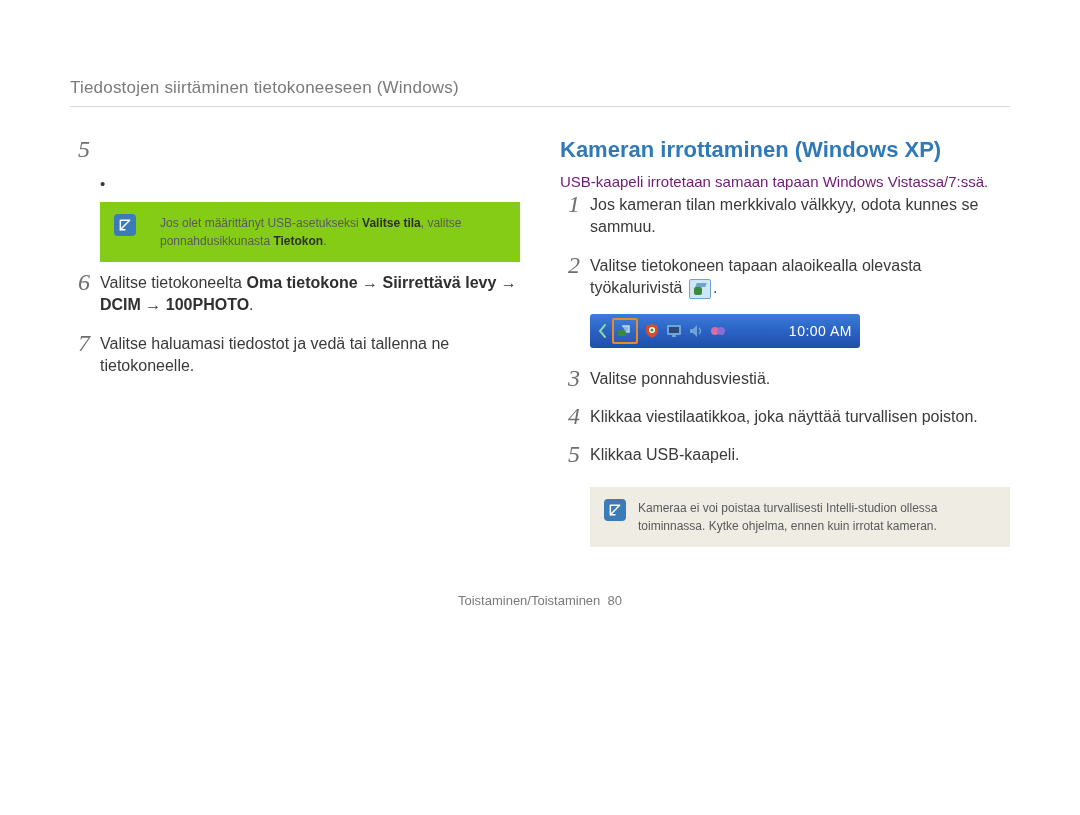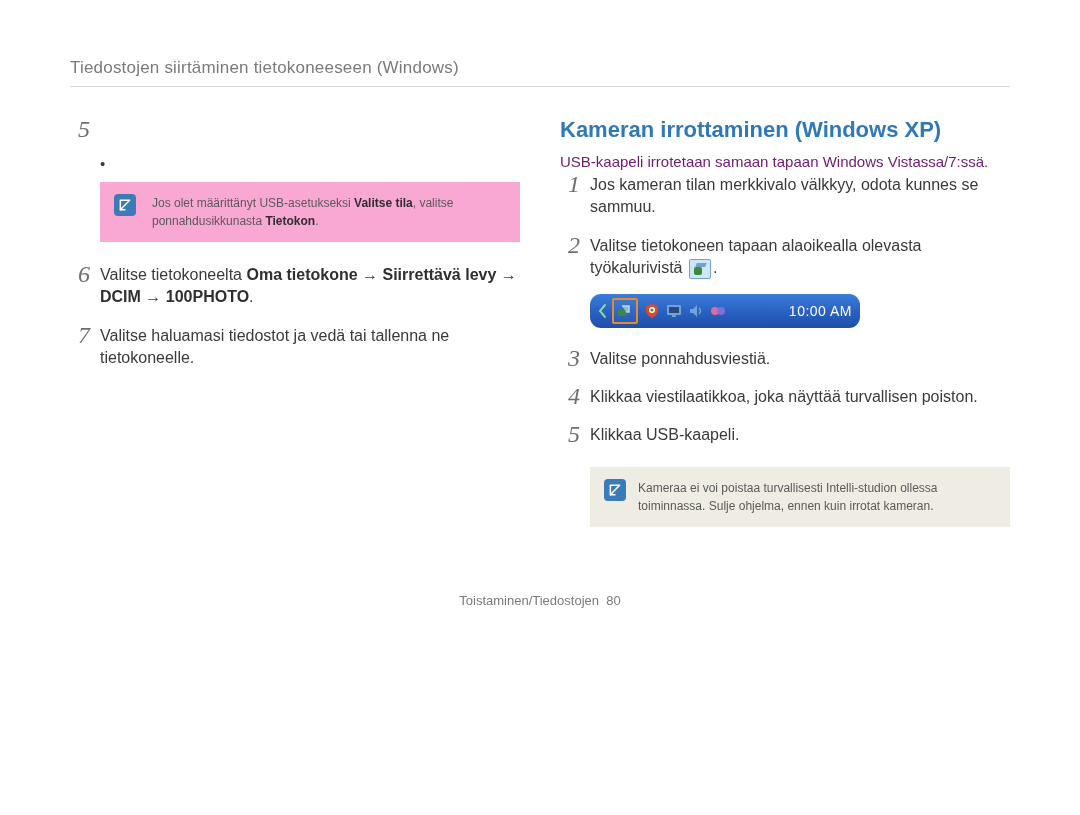--- a/index.html
+++ b/index.html
@@ -1,35 +1,35 @@
 <!DOCTYPE html>
 <html><head>
 <meta charset="utf-8">
 <style>
   * { box-sizing: border-box; margin: 0; padding: 0; }
   html, body { width: 1080px; height: 815px; background: #fff; font-family: Arial, Helvetica, sans-serif; color: #3a3a3a; }
-  .page { position: relative; width: 1080px; height: 644px; padding: 58px 70px 40px 70px; }
+  .page { position: relative; width: 1080px; height: 644px; padding: 78px 70px 40px 70px; }
   .breadcrumb { font-size: 17px; font-weight: 300; color: #7a7a7a; letter-spacing: 0.2px; }
   .hr { border: none; border-top: 1px solid #d9d9d9; margin-top: 8px; }
   .cols { display: flex; gap: 40px; margin-top: 30px; }
   .col { flex: 1 1 0; min-width: 0; }
 
   .step { display: flex; gap: 10px; margin-bottom: 14px; line-height: 1.4; }
   .step-num { font-style: italic; font-family: Georgia, 'Times New Roman', serif; font-size: 24px; color: #6e6e6e; line-height: 1; width: 20px; flex-shrink: 0; text-align: right; padding-top: 0px; }
   .step-body { font-size: 16px; color: #3a3a3a; padding-top: 2px; }
 
   .sub-bullet { display: flex; gap: 8px; margin: 4px 0 10px 30px; font-size: 15px; color: #3a3a3a; }
   .sub-bullet .dot { flex-shrink: 0; }
 
   .note-box {
-    background: #f9a8d4;
+    background: #84cc16;
     padding: 12px 14px;
-    margin: 6px 0 20px 30px;
+    margin: 6px 0 8px 30px;
     display: flex;
-    gap: 16px;
+    gap: 24px;
     font-size: 12px;
     color: #5a5a5a;
     line-height: 1.5;
   }
   .note-box-right {
     background: #efece3;
     padding: 12px 14px;
     margin: 20px 0 0 30px;
     display: flex;
     gap: 12px;
@@ -60,21 +60,21 @@
   }
   .tray-icon-inline::before {
     content: ""; position: absolute; width: 10px; height: 4px;
     background: #6fa4cf; left: 6px; top: 3px; transform: skewX(-20deg);
   }
 
   .taskbar {
     margin: 10px 0 18px 30px;
     width: 270px; height: 34px;
     background: linear-gradient(to bottom, #3b7dd8 0%, #2a62c4 50%, #1f4ea8 100%);
-    border-radius: 11px;
+    border-radius: 3px;
     display: flex; align-items: center;
     padding: 0 8px 0 4px;
     font-size: 14px;
   }
   .taskbar .chev {
     width: 18px; height: 24px; display:flex; align-items:center; justify-content:center;
     color: #aee0b0;
   }
   .taskbar .icon-hl {
     width: 26px; height: 26px;
@@ -218,24 +218,24 @@
         <div class="step-body">Klikkaa USB-kaapeli.</div>
       </div>
 
       <div class="note-box-right">
         <div class="note-icon">
           <svg viewBox="0 0 24 24" fill="none" stroke="#fff" stroke-width="2.5">
             <path d="M4 4 L20 4 M4 4 L4 20 M20 4 L4 20" stroke-linecap="round"></path>
             <path d="M4 20 L12 20" stroke-linecap="round"></path>
           </svg>
         </div>
-        <div>Kameraa ei voi poistaa turvallisesti Intelli-studion ollessa toiminnassa. Sulje ohjelma, ennen kuin irrotat kameran.</div>
+        <div>Kameraa ei voi poistaa turvallisesti Intelli-studion ollessa toiminnassa. Kytke ohjelma, ennen kuin irrotat kameran.</div>
       </div>
 
     </div>
 
   </div>
 
   <div class="footer">
-    <span>Toistaminen/Tiedostojen</span>&nbsp;&nbsp;<span>80</span>
+    <span>Toistaminen/Toistaminen</span>&nbsp;&nbsp;<span>80</span>
   </div>
 
 </div>
 
 </body></html>

